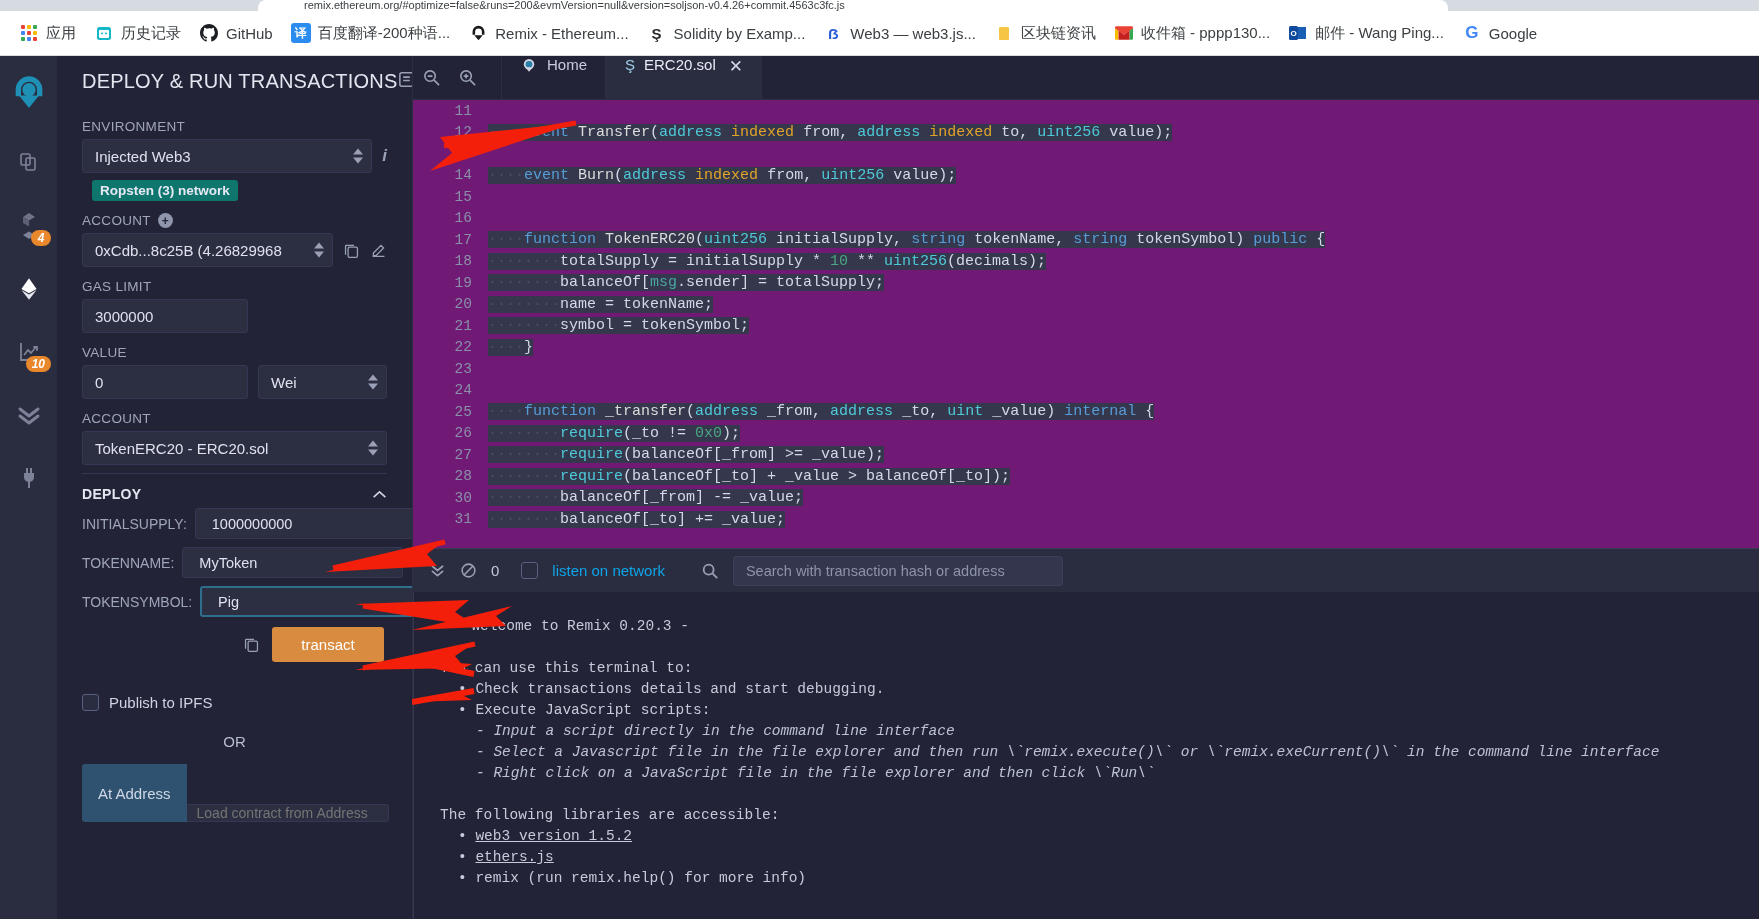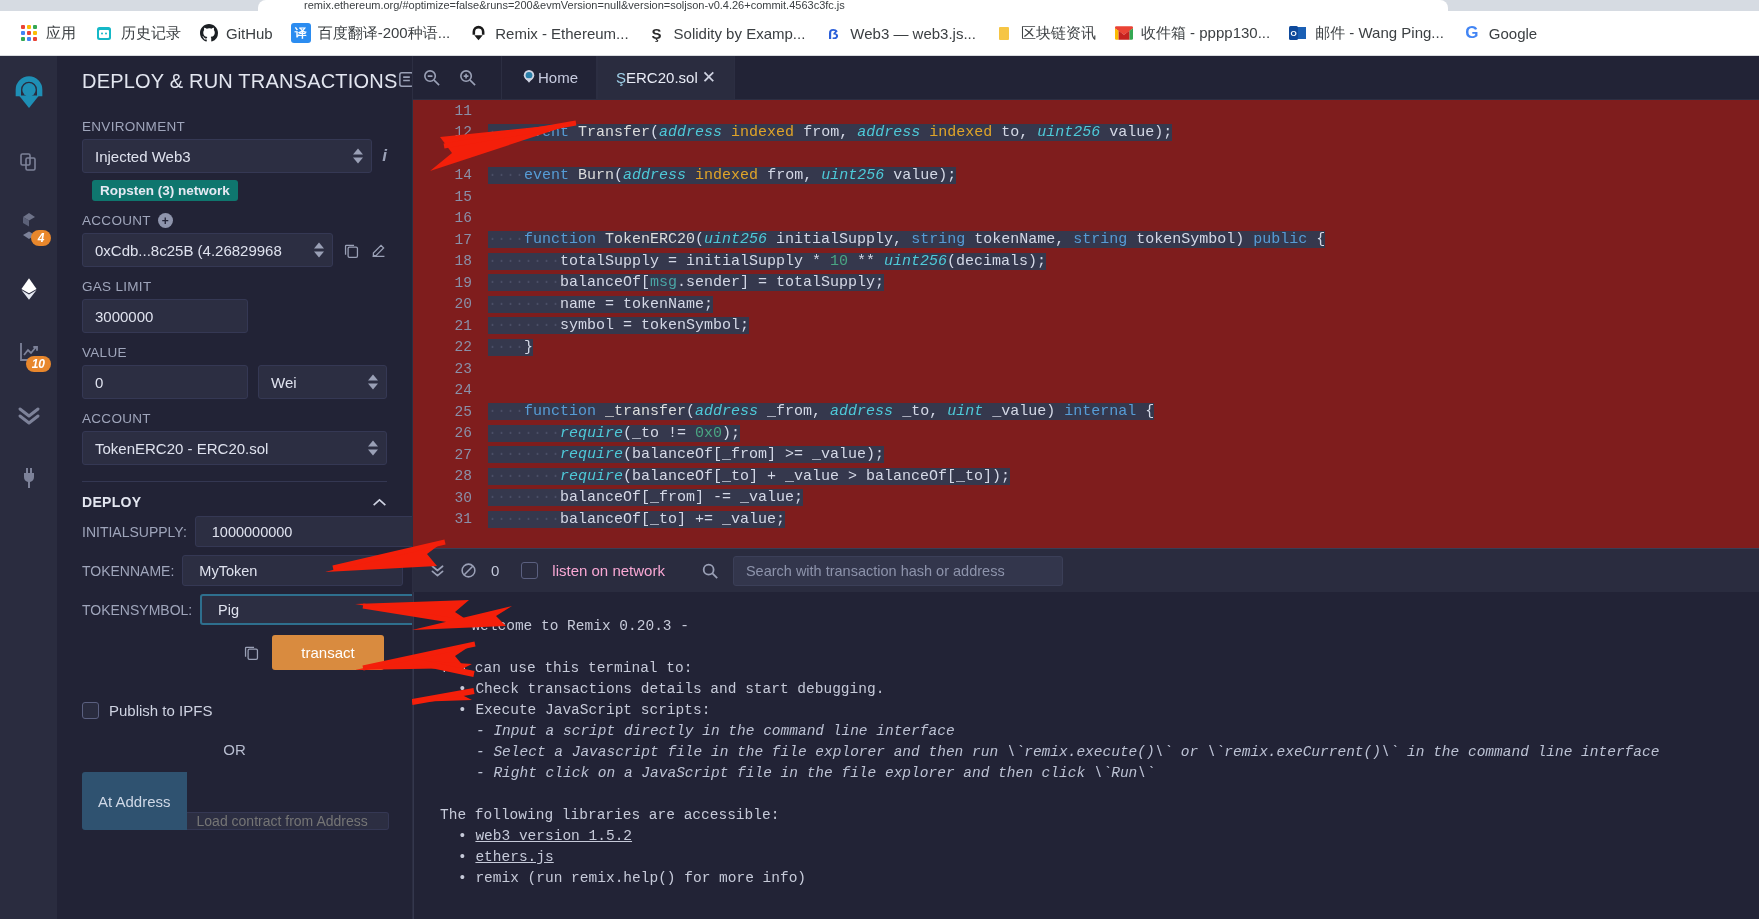--- a/index.html
+++ b/index.html
@@ -113,21 +113,21 @@
   .row { display: flex; align-items: center; gap: 10px; }
   .icon-btn { color: #9aa0b6; cursor: pointer; display: inline-flex; }
   .plus-ico {
     width: 15px; height: 15px; border-radius: 50%;
     background: #8f95ad; color: #222336; font-size: 12px; font-weight: bold;
     display: inline-flex; align-items: center; justify-content: center; line-height: 1;
   }
 
   #deploy-head {
     display: flex; align-items: center; justify-content: space-between;
-    border-top: 1px solid #343752; margin-top: 16px; padding: 12px 0 6px 0;
+    border-top: 1px solid #343752; margin-top: 8px; padding: 12px 0 6px 0;
   }
   #deploy-head span { font-size: 14px; font-weight: bold; color: #e3e6f0; letter-spacing: .3px; }
   .arg-row { display: flex; align-items: center; margin-bottom: 8px; }
   .arg-label {
     font-size: 14px; color: #9fa5bb; white-space: nowrap; text-align: right;
     padding-right: 8px;
   }
   .arg-input {
     flex: 1; height: 31px; background: #2c2e42;
     border: 1px solid #353854; border-radius: 3px;
@@ -162,54 +162,54 @@
 
   #editor-tabbar {
     height: 44px; background: #222336; display: flex; align-items: stretch;
     border-bottom: 1px solid #2c2e42;
   }
   .tb-zoom {
     width: 36px; display: flex; align-items: center; justify-content: center;
     color: #9aa0b6; cursor: pointer;
   }
   .etab {
-    display: flex; align-items: center; gap: 0; padding: 0 18px;
+    display: flex; align-items: flex-start; gap: 9px; padding: 0 18px;
     font-size: 15px; color: #c8cce0; cursor: pointer;
     border-right: 1px solid #2c2e42; border-left: 1px solid #2c2e42;
   }
   .etab.active { background: #2a2c3f; color: #e9ecf6; }
   .etab .x { font-size: 17px; color: #cfd3e2; margin-left: 4px; }
 
   #editor {
-    position: relative; height: 448px; background: #7f1d1d;
+    position: relative; height: 448px; background: #701a75;
     overflow: hidden; font-family: "Liberation Mono", monospace;
     font-size: 15px;
   }
   .cline { display: flex; height: 21.5px; align-items: center; }
   .lno {
     width: 75px; text-align: right; padding-right: 16px;
     color: #8a90a8; flex: 0 0 75px; font-size: 14.5px;
   }
   .ctext { white-space: pre; color: #d4d8e6; }
   .ctext .hl { background: #35384d; }
   .kw   { color: #569cd6; }
-  .typ  { color: #4ec9d8; font-style: italic; }
+  .typ  { color: #4ec9d8; }
   .ind  { color: #e0a428; }
   .fn   { color: #dcdcdc; }
   .num  { color: #4aa583; }
   .msg  { color: #4aa5a5; }
   .dot  { color: #4a4e66; }
 
   #term-toolbar {
     height: 44px; background: #2a2c3f; border-top: 1px solid #3a3d55;
     display: flex; align-items: center; gap: 14px; padding: 0 14px 0 16px;
   }
   #term-toolbar .ti { color: #9aa0b6; cursor: pointer; display: flex; align-items: center; }
   #pending-count { color: #c3c8da; font-size: 15px; }
-  #listen-label { color: #f9a8d4; font-size: 15px; cursor: pointer; }
+  #listen-label { color: #0ea5e9; font-size: 15px; cursor: pointer; }
   #term-search {
     flex: 1; height: 30px; background: #33364c; border: 1px solid #3b3f58;
     border-radius: 3px; color: #cfd3e2; font-size: 14.5px; padding: 0 12px;
     outline: none; max-width: 330px; font-family: "Liberation Sans", sans-serif;
   }
   #term-search::placeholder { color: #8d93ab; }
 
   #terminal {
     height: 327px; background: #222336; overflow: hidden;
     font-family: "Liberation Mono", monospace; font-size: 14.5px;

